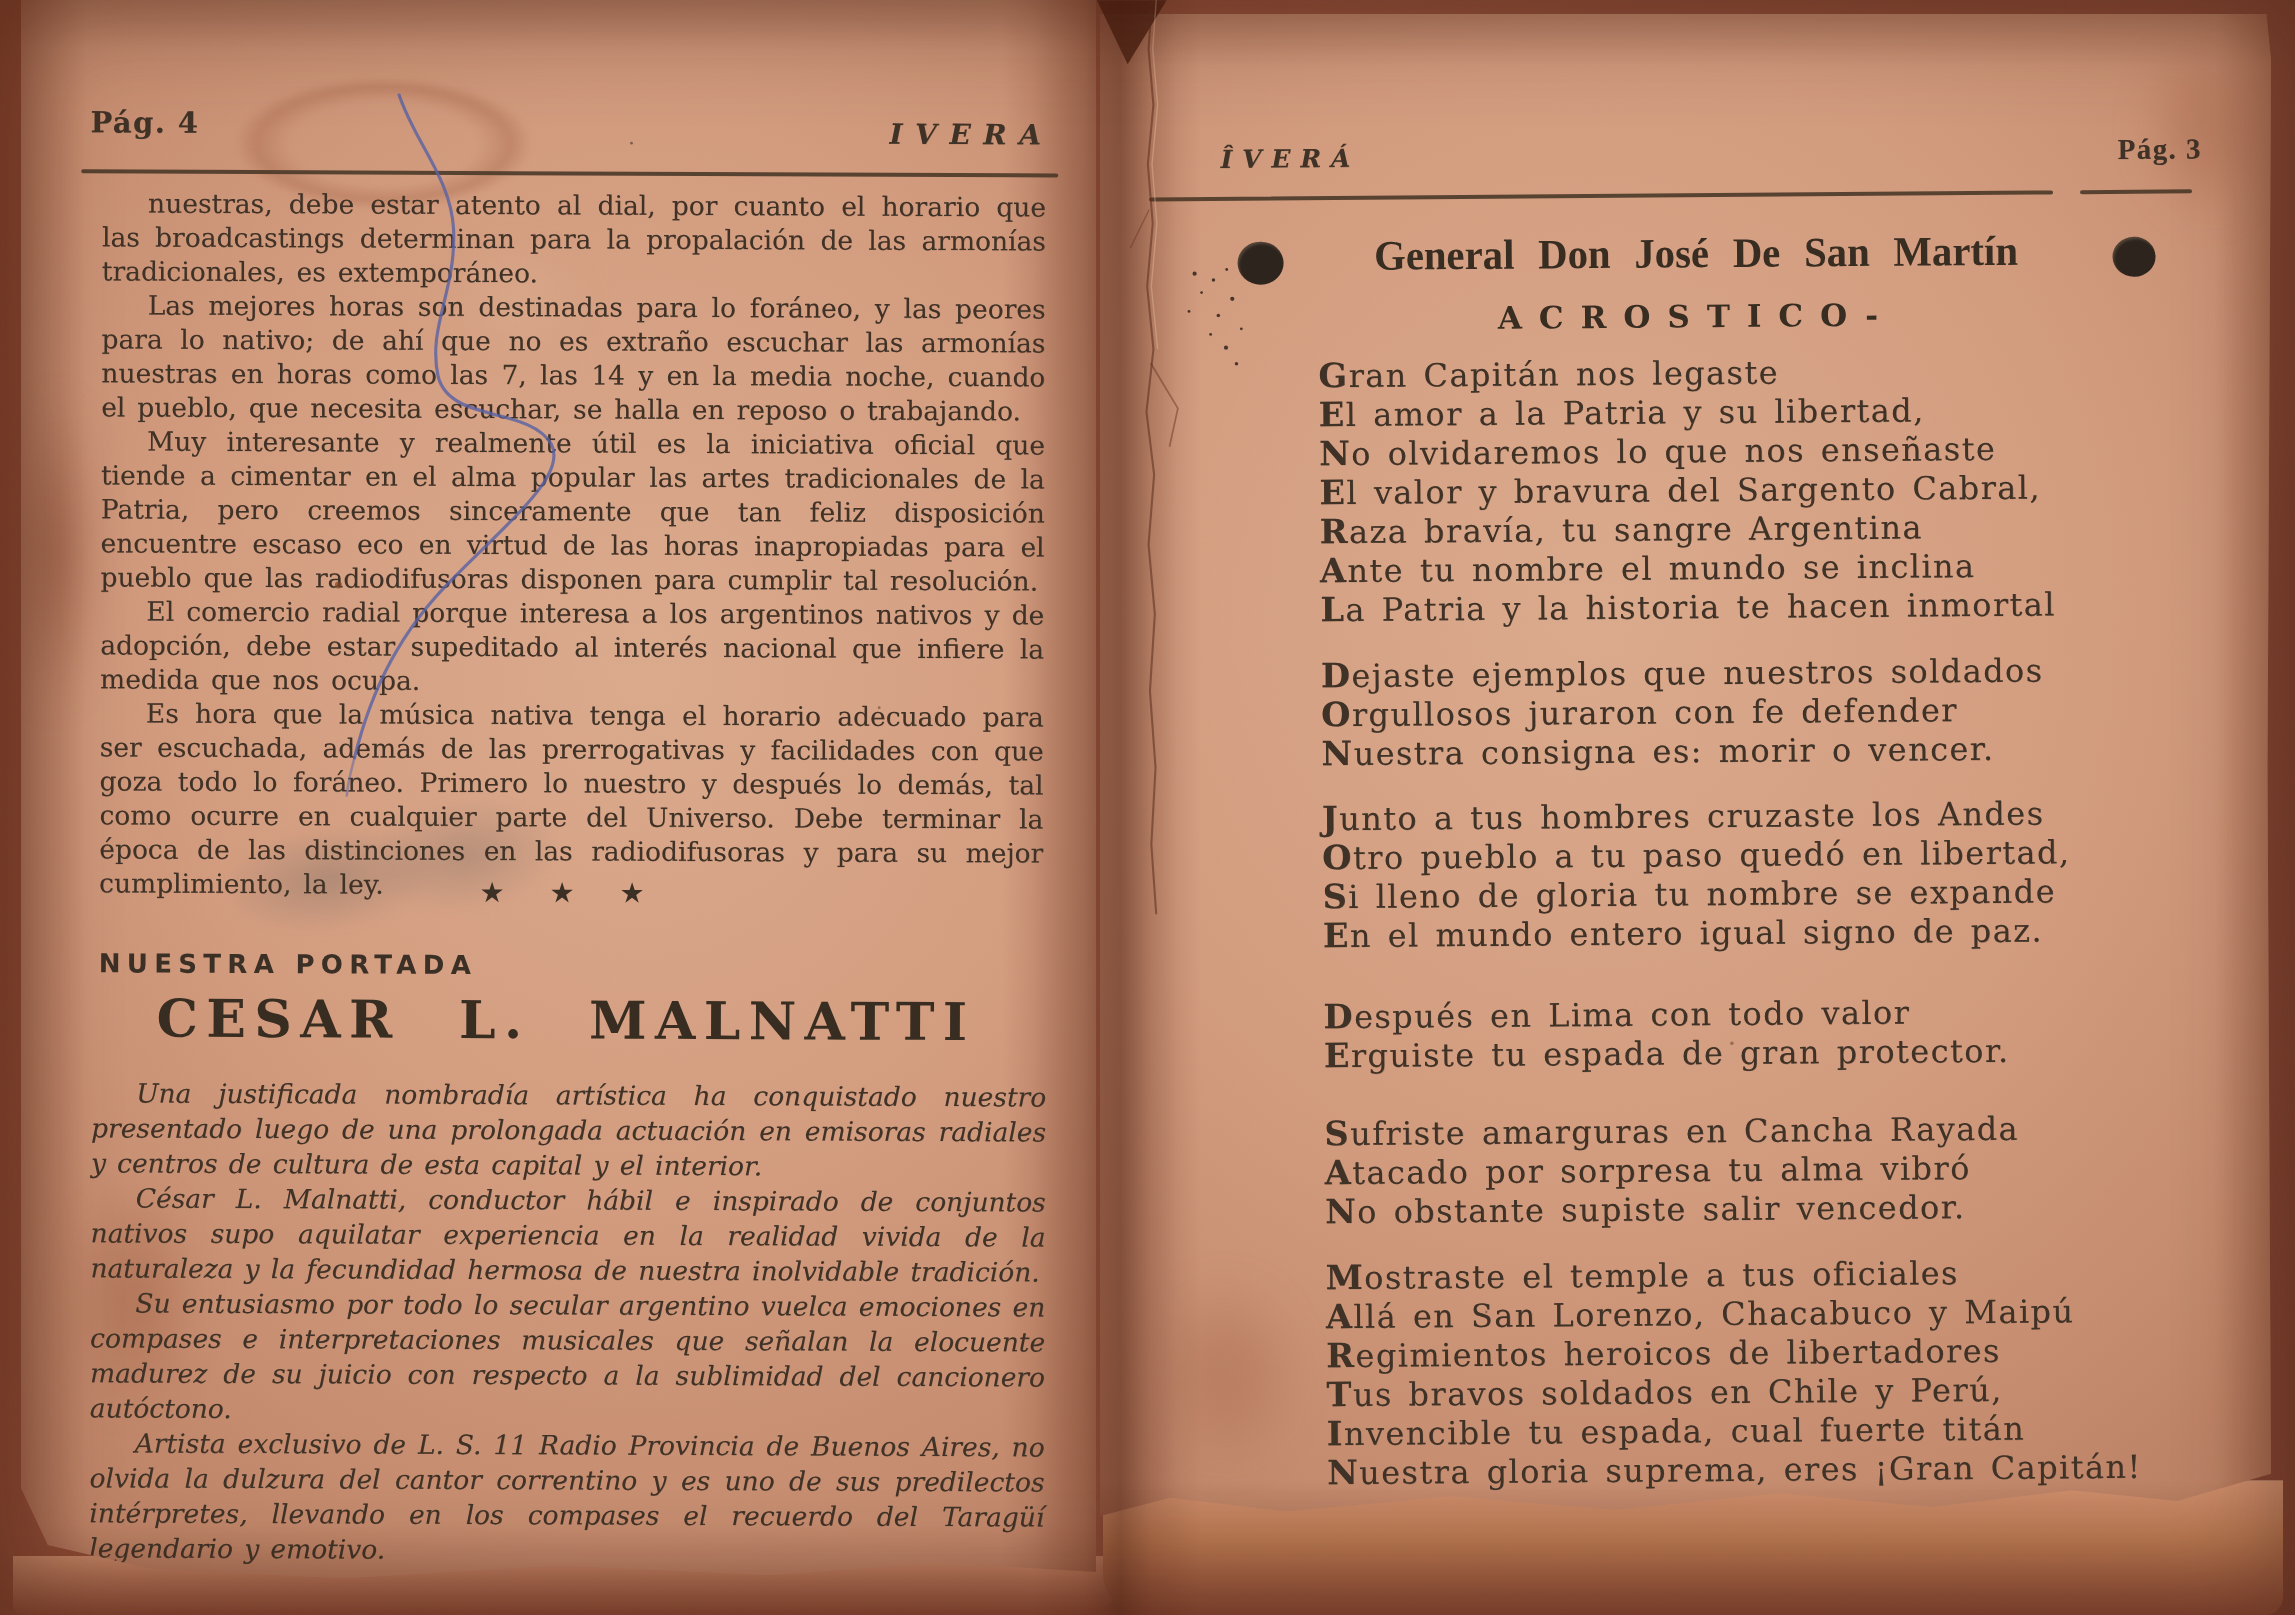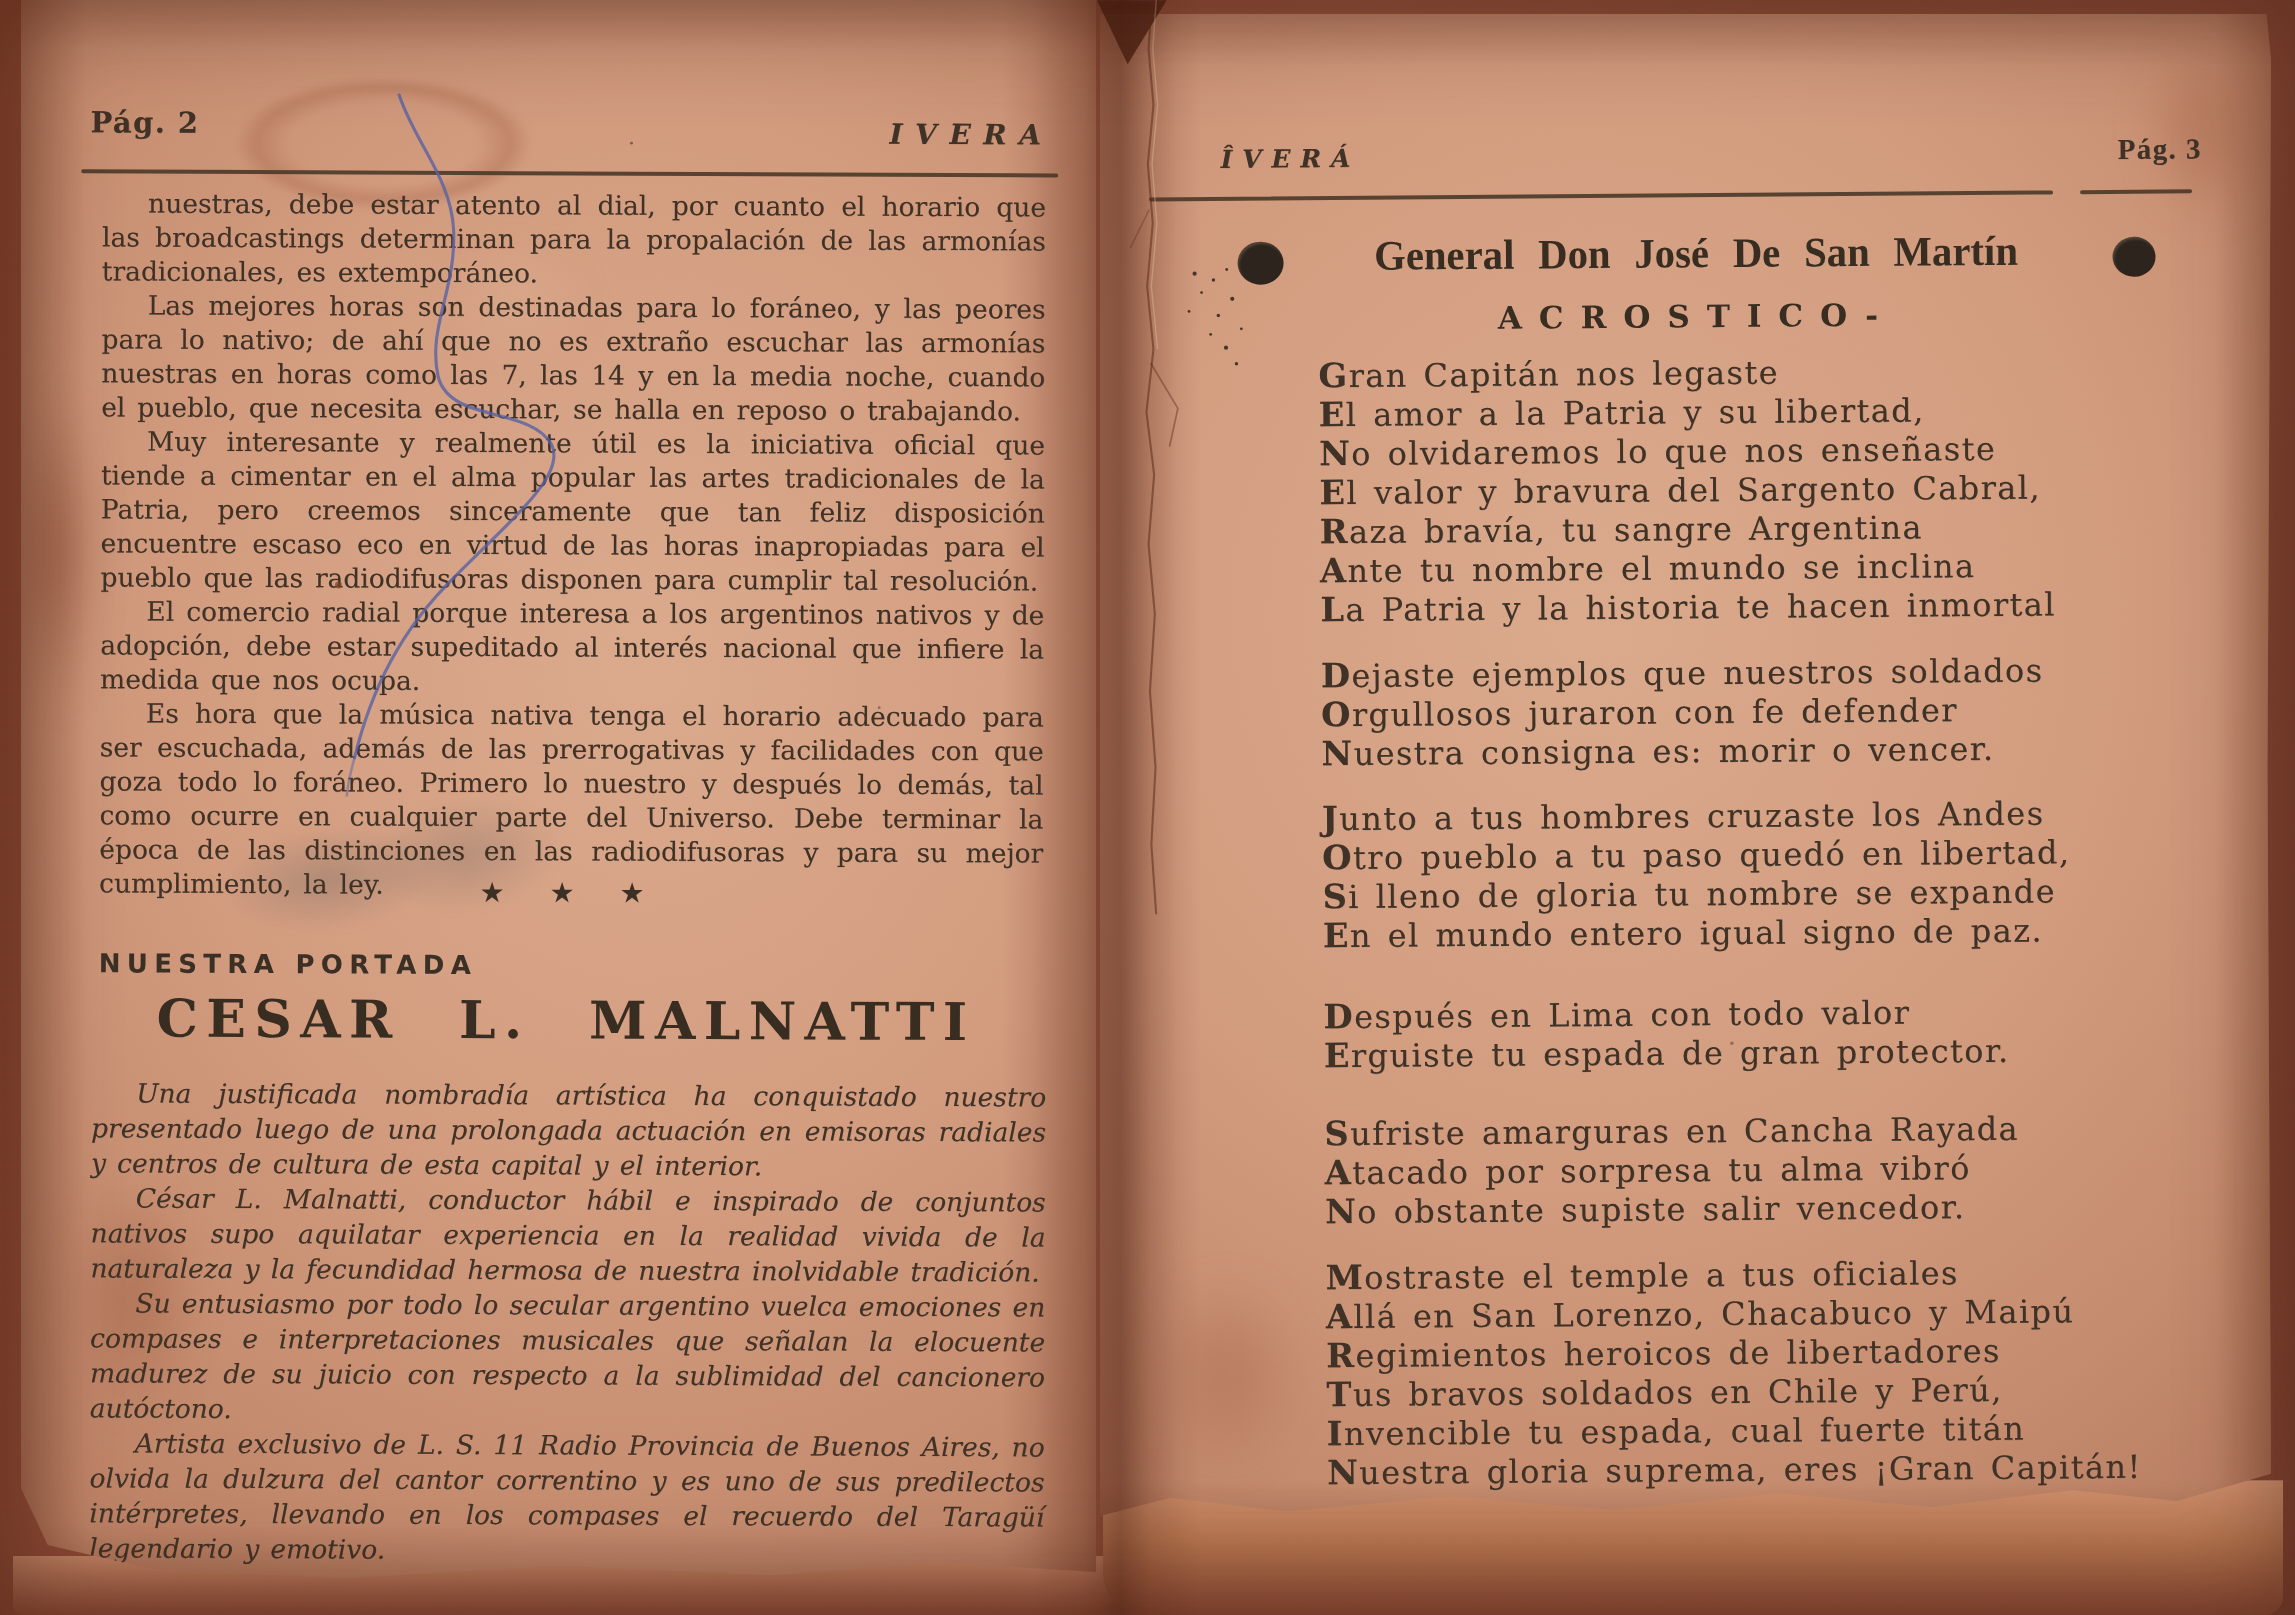--- a/index.html
+++ b/index.html
@@ -121,21 +121,21 @@
   <div class="underpage underpage-right"></div>
 
   <section class="page page-left">
     <div class="blot stain-ring"></div>
     <div class="blot stain-edgeL"></div>
     <div class="blot stain-bl"></div>
     <div class="blot stain-light"></div>
     <div class="blot stamp"></div>
 
     <div class="page-inner tilt-left">
-      <div class="pgnum pgnum-left ink">Pág. 2</div>
+      <div class="pgnum pgnum-left ink">Pág. 4</div>
       <div class="masthead masthead-left ink">IVERA</div>
       <div class="rule rule-left"></div>
 
       <div class="body-col ink">
         <p>nuestras, debe estar atento al dial, por cuanto el horario que las broadcastings determinan para la propalación de las armonías tradicionales, es extemporáneo.</p>
         <p>Las mejores horas son destinadas para lo foráneo, y las peores para lo nativo; de ahí que no es extraño escuchar las armonías nuestras en horas como las 7, las 14 y en la media noche, cuando el pueblo, que necesita escuchar, se halla en reposo o trabajando.</p>
         <p>Muy interesante y realmente útil es la iniciativa oficial que tiende a cimentar en el alma popular las artes tradicionales de la Patria, pero creemos sinceramente que tan feliz disposición encuentre escaso eco en virtud de las horas inapropiadas para el pueblo que las radiodifusoras disponen para cumplir tal resolución.</p>
         <p>El comercio radial porque interesa a los argentinos nativos y de adopción, debe estar supeditado al interés nacional que infiere la medida que nos ocupa.</p>
         <p>Es hora que la música nativa tenga el horario adecuado para ser escuchada, además de las prerrogativas y facilidades con que goza todo lo foráneo. Primero lo nuestro y después lo demás, tal como ocurre en cualquier parte del Universo. Debe terminar la época de las distinciones en las radiodifusoras y para su mejor cumplimiento, la ley.</p>
       </div>

